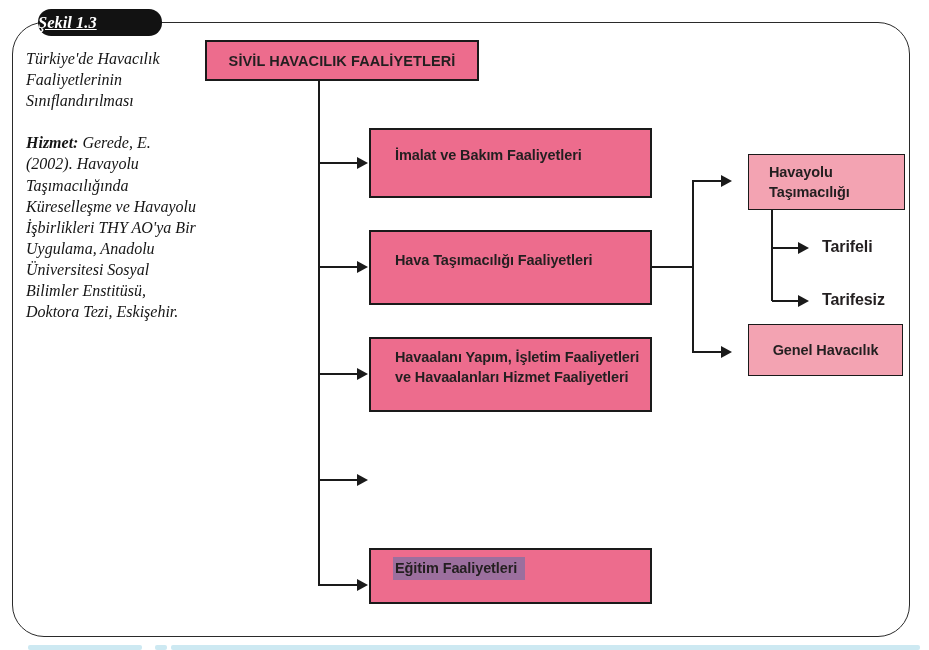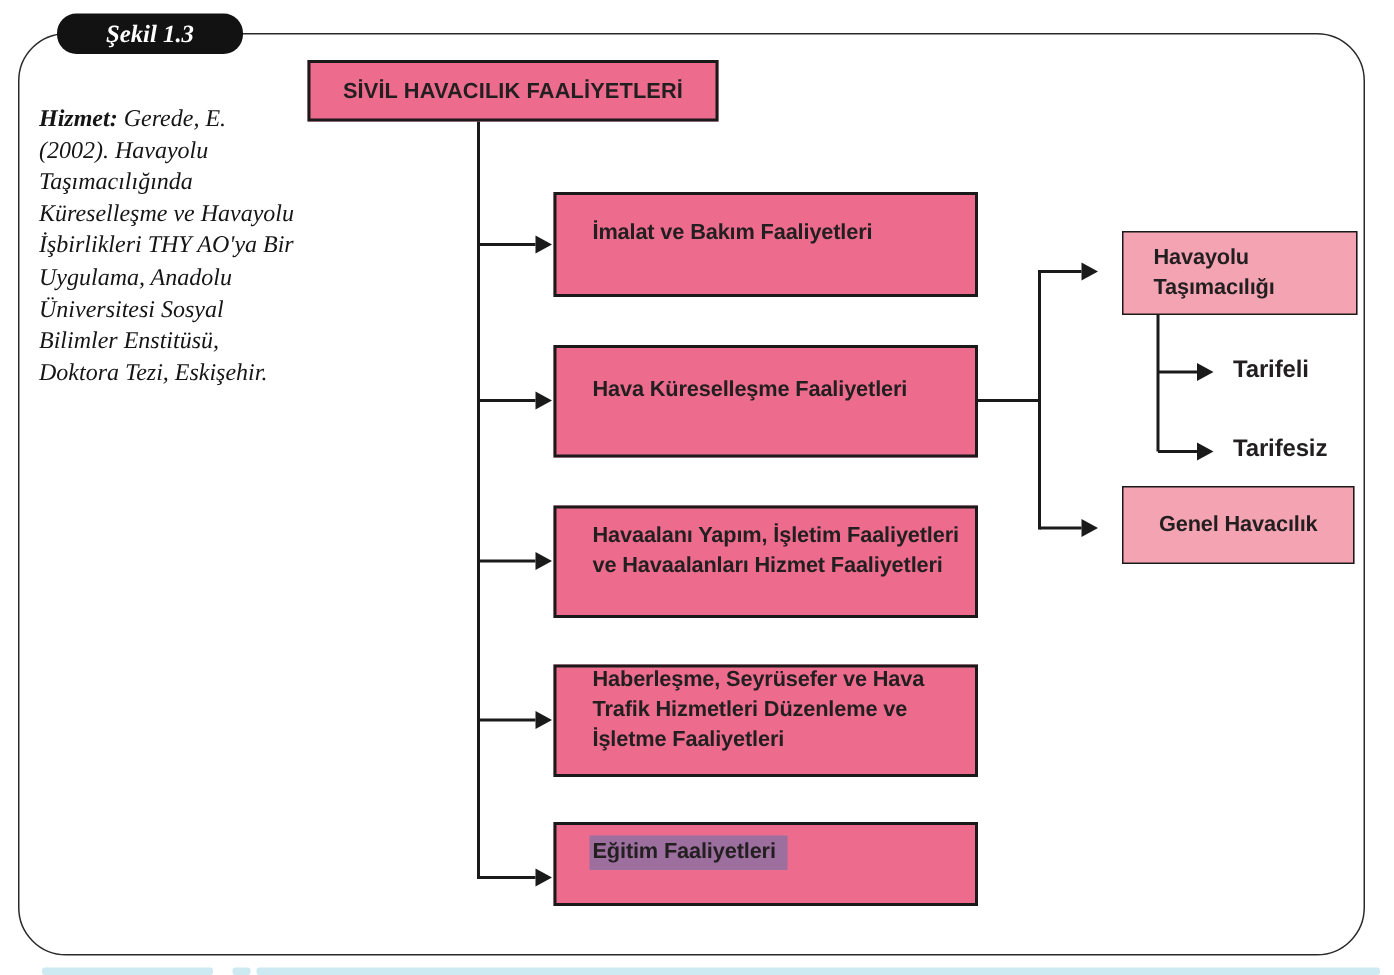--- a/index.html
+++ b/index.html
@@ -9,23 +9,23 @@
   }
   
   .frame {
     position:absolute; left:12px; top:22px; width:896px; height:613px;
     border:1.6px solid #2a2a2a; border-radius:32px; background:#ffffff;
   }
   
   .fig-pill {
     position:absolute; left:38px; top:9px; width:124px; height:27px;
     background:#121212; border-radius:13px; z-index:3;
-    display:flex; align-items:center; justify-content:center;
+    display:flex; align-items:center; 
     color:#ffffff; font-family:"Liberation Serif", serif;
-    font-style:italic; font-weight:bold; font-size:16.5px;
+    font-style:italic; font-weight:bold; font-size:16.5px;text-decoration:underline;
   }
   
   .caption {
     position:absolute; left:26px; top:48px; width:172px;
     font-family:"Liberation Serif", serif; font-style:italic;
     font-size:16px; line-height:1.32; color:#151515;
   }
   .caption .source { margin-top:21px; }
   .caption .src-label { font-weight:bold; }
   
@@ -69,48 +69,44 @@
 
 <div class="page">
 
   <div class="frame"></div>
 
   <div class="fig-pill">
     <span>Şekil 1.3</span>
   </div>
 
   <div class="caption">
+    <div>Türkiye'de Havacılık Faaliyetlerinin Sınıflandırılması</div>
     <div class="source"><span class="src-label">Hizmet:</span><span> Gerede, E. (2002). Havayolu Taşımacılığında Küreselleşme ve Havayolu İşbirlikleri THY AO'ya Bir Uygulama, Anadolu Üniversitesi Sosyal Bilimler Enstitüsü, Doktora Tezi, Eskişehir.</span></div>
   </div>
 
   <div class="node root">
     <span>SİVİL HAVACILIK FAALİYETLERİ</span>
   </div>
 
   <div class="vline" style="left:318px; top:81px; height:505px;"></div>
   <div class="h-arrow" style="left:319px; top:162px; width:38px;"></div>
   <div class="h-arrow" style="left:319px; top:266px; width:38px;"></div>
   <div class="h-arrow" style="left:319px; top:373px; width:38px;"></div>
   <div class="h-arrow" style="left:319px; top:479px; width:38px;"></div>
   <div class="h-arrow" style="left:319px; top:584px; width:38px;"></div>
 
   <div class="node main" style="top:128px; height:70px;">
     <span>İmalat ve Bakım Faaliyetleri</span>
   </div>
   <div class="node main" style="top:230px; height:75px;">
-    <span>Hava Küreselleşme Faaliyetleri</span>
+    <span>Hava Taşımacılığı Faaliyetleri</span>
   </div>
   <div class="node main" style="top:337px; height:75px;">
     <span>Havaalanı Yapım, İşletim Faaliyetleri
 ve Havaalanları Hizmet Faaliyetleri</span>
-  </div>
-  <div class="node main" style="top:443px; height:75px;">
-    <span>Haberleşme, Seyrüsefer ve Hava
-Trafik Hizmetleri Düzenleme ve
-İşletme Faaliyetleri</span>
   </div>
   <div class="node main" style="top:548px; height:56px;">
     <span class="hl">Eğitim Faaliyetleri</span>
   </div>
 
   <div class="hline" style="left:652px; top:266px; width:42px;"></div>
   <div class="vline" style="left:692px; top:180px; height:173px;"></div>
   <div class="h-arrow" style="left:693px; top:180px; width:28px;"></div>
   <div class="h-arrow" style="left:693px; top:351px; width:28px;"></div>
 

